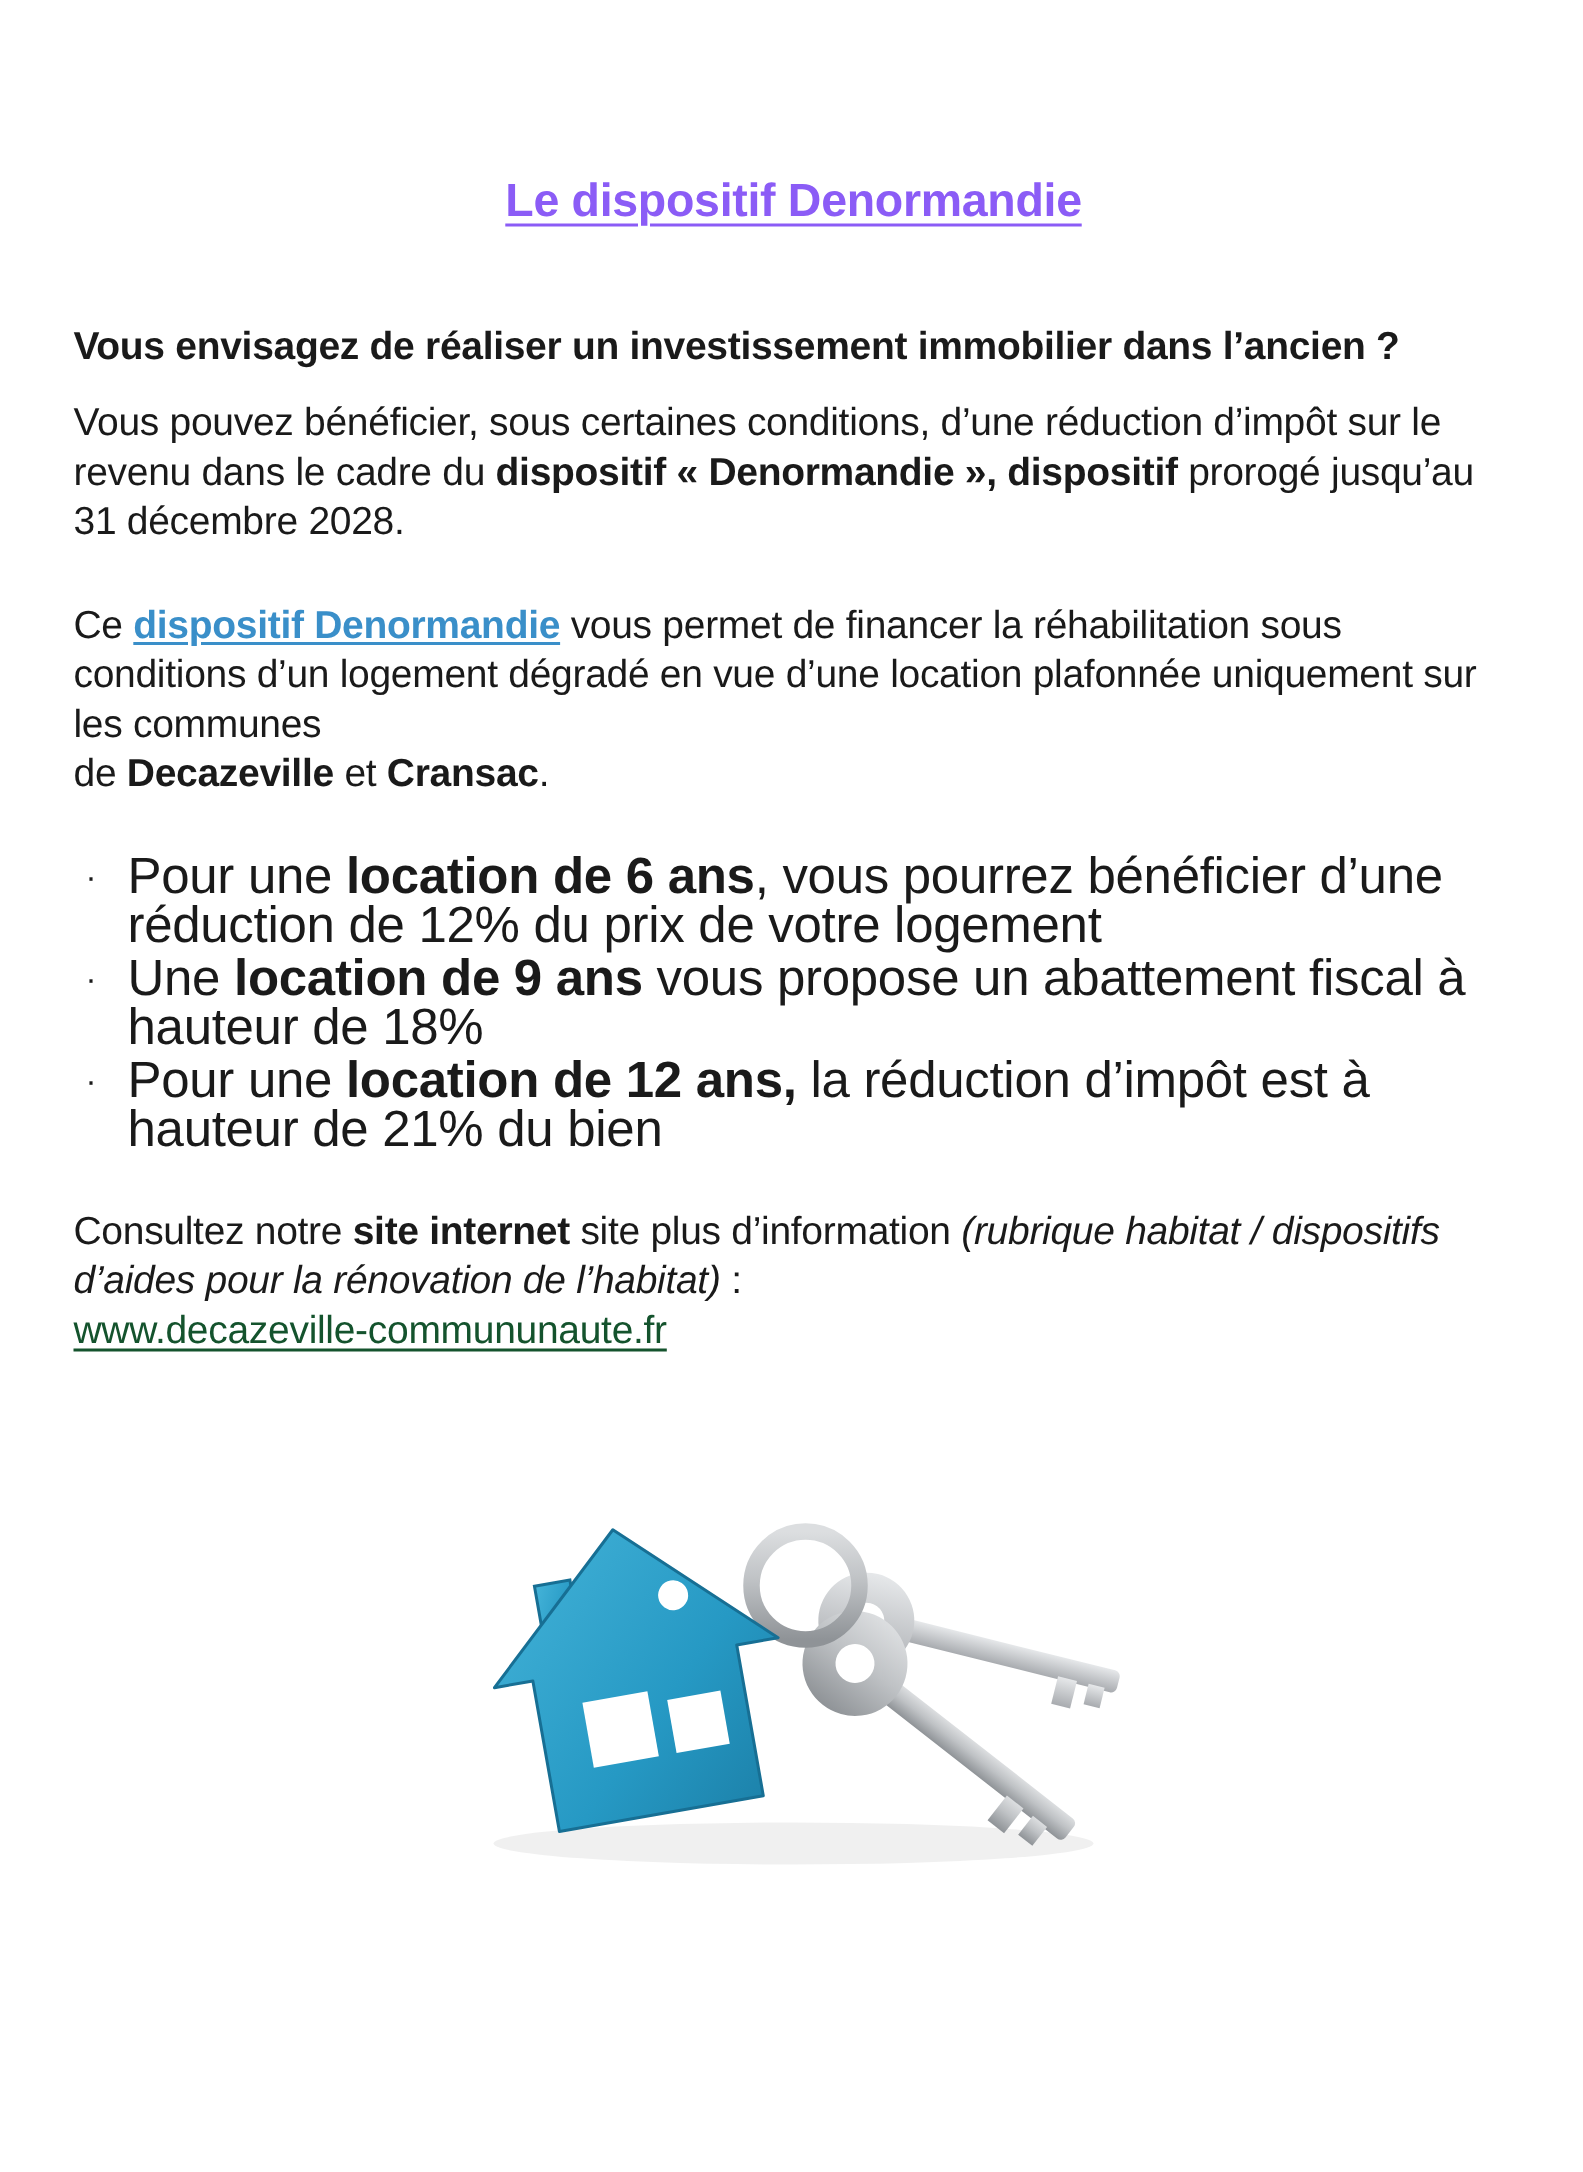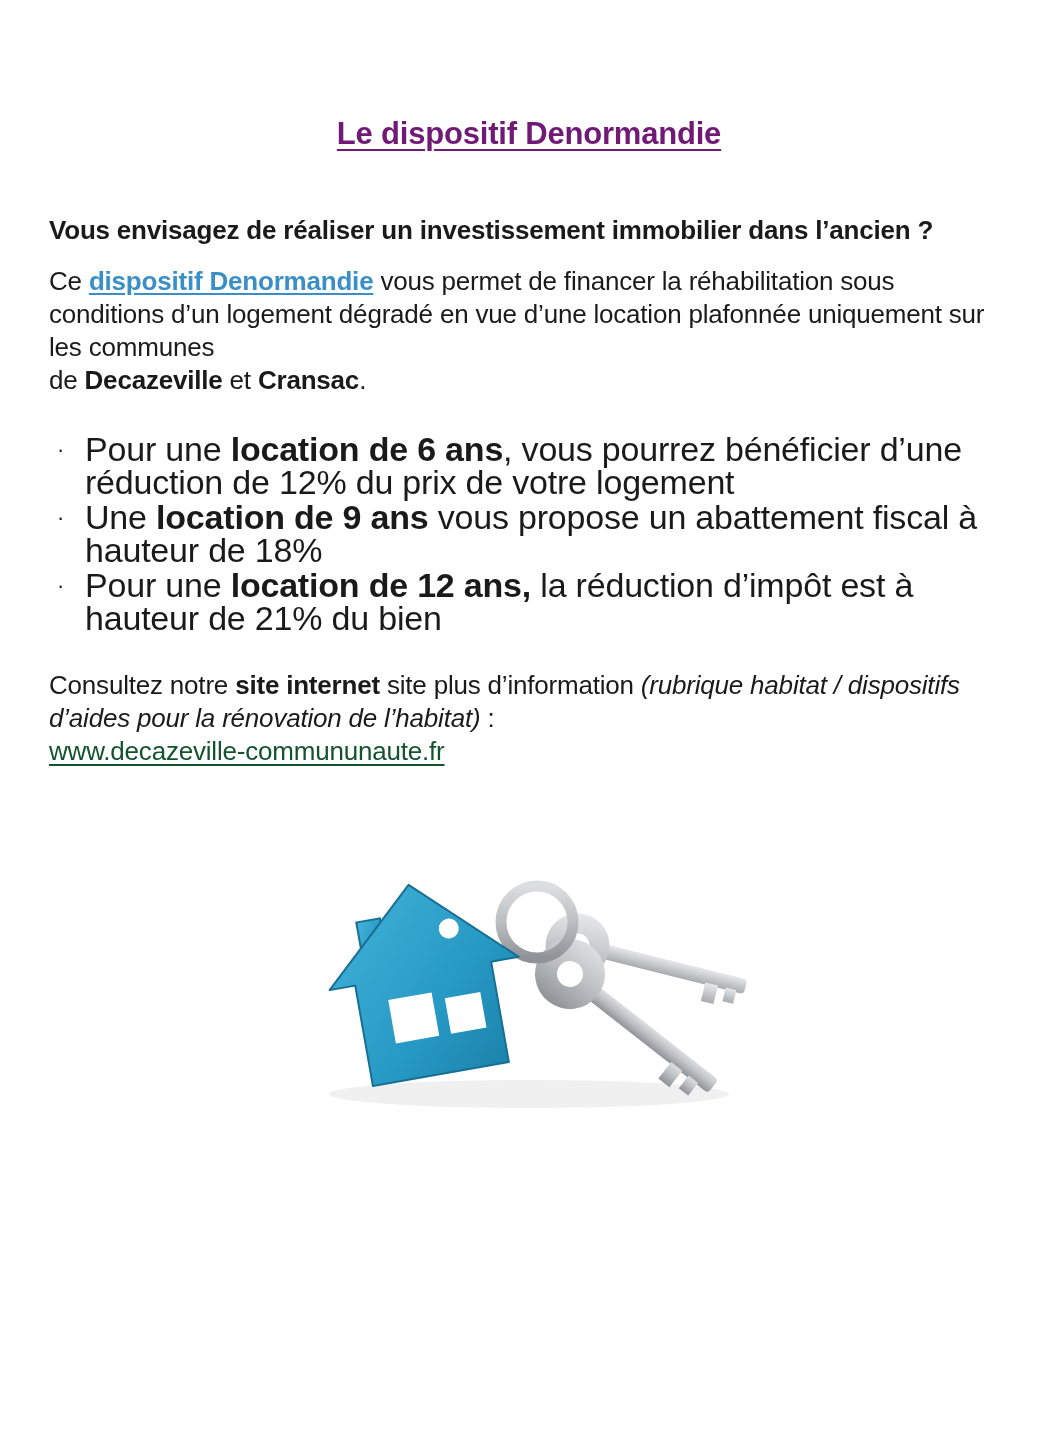--- a/index.html
+++ b/index.html
@@ -8,21 +8,21 @@
     width:1055px; height:1448px;
     position:relative; overflow:hidden;
     font-family:"Liberation Sans","DejaVu Sans",sans-serif;
     color:#1a1a1a;
   }
   .page { padding:116px 46px 0 49px; }
 
   .doc-title {
     text-align:center;
     font-size:31px; font-weight:700;
-    color:#701a75;
+    color:#8b5cf6;
     text-decoration:underline;
     text-decoration-thickness:2px;
     text-underline-offset:5px;
     margin-bottom:62px;
     letter-spacing:-0.2px;
   }
 
   .body-text {
     font-size:26px;
     line-height:33px;
@@ -74,20 +74,21 @@
 </style>
 </head>
 <body>
 
 <div class="page">
 
   <h1 class="doc-title">Le dispositif Denormandie</h1>
 
   <p class="body-text heading">Vous envisagez de réaliser un investissement immobilier dans l’ancien ?</p>
 
+  <p class="body-text"><span>Vous pouvez bénéficier, sous certaines conditions, d’une réduction d’impôt sur le revenu dans le cadre du </span><strong>dispositif « Denormandie », dispositif</strong><span> prorogé jusqu’au 31 décembre 2028.</span></p>
 
   <p class="body-text space-before-lg"><span>Ce </span><a class="inline-link" href="#">dispositif Denormandie</a><span> vous permet de financer la réhabilitation sous conditions d’un logement dégradé en vue d’une location plafonnée uniquement sur les communes</span><br><span>de </span><strong>Decazeville</strong><span> et </span><strong>Cransac</strong><span>.</span></p>
 
 
   <ul class="bullets">
     <li class="bullet-item">
       <span class="bullet-dot">·</span>
       <span class="bullet-text"><span>Pour une </span><strong>location de 6 ans</strong><span>, vous pourrez bénéficier d’une réduction de 12% du prix de votre logement</span></span>
     </li>
     <li class="bullet-item">

